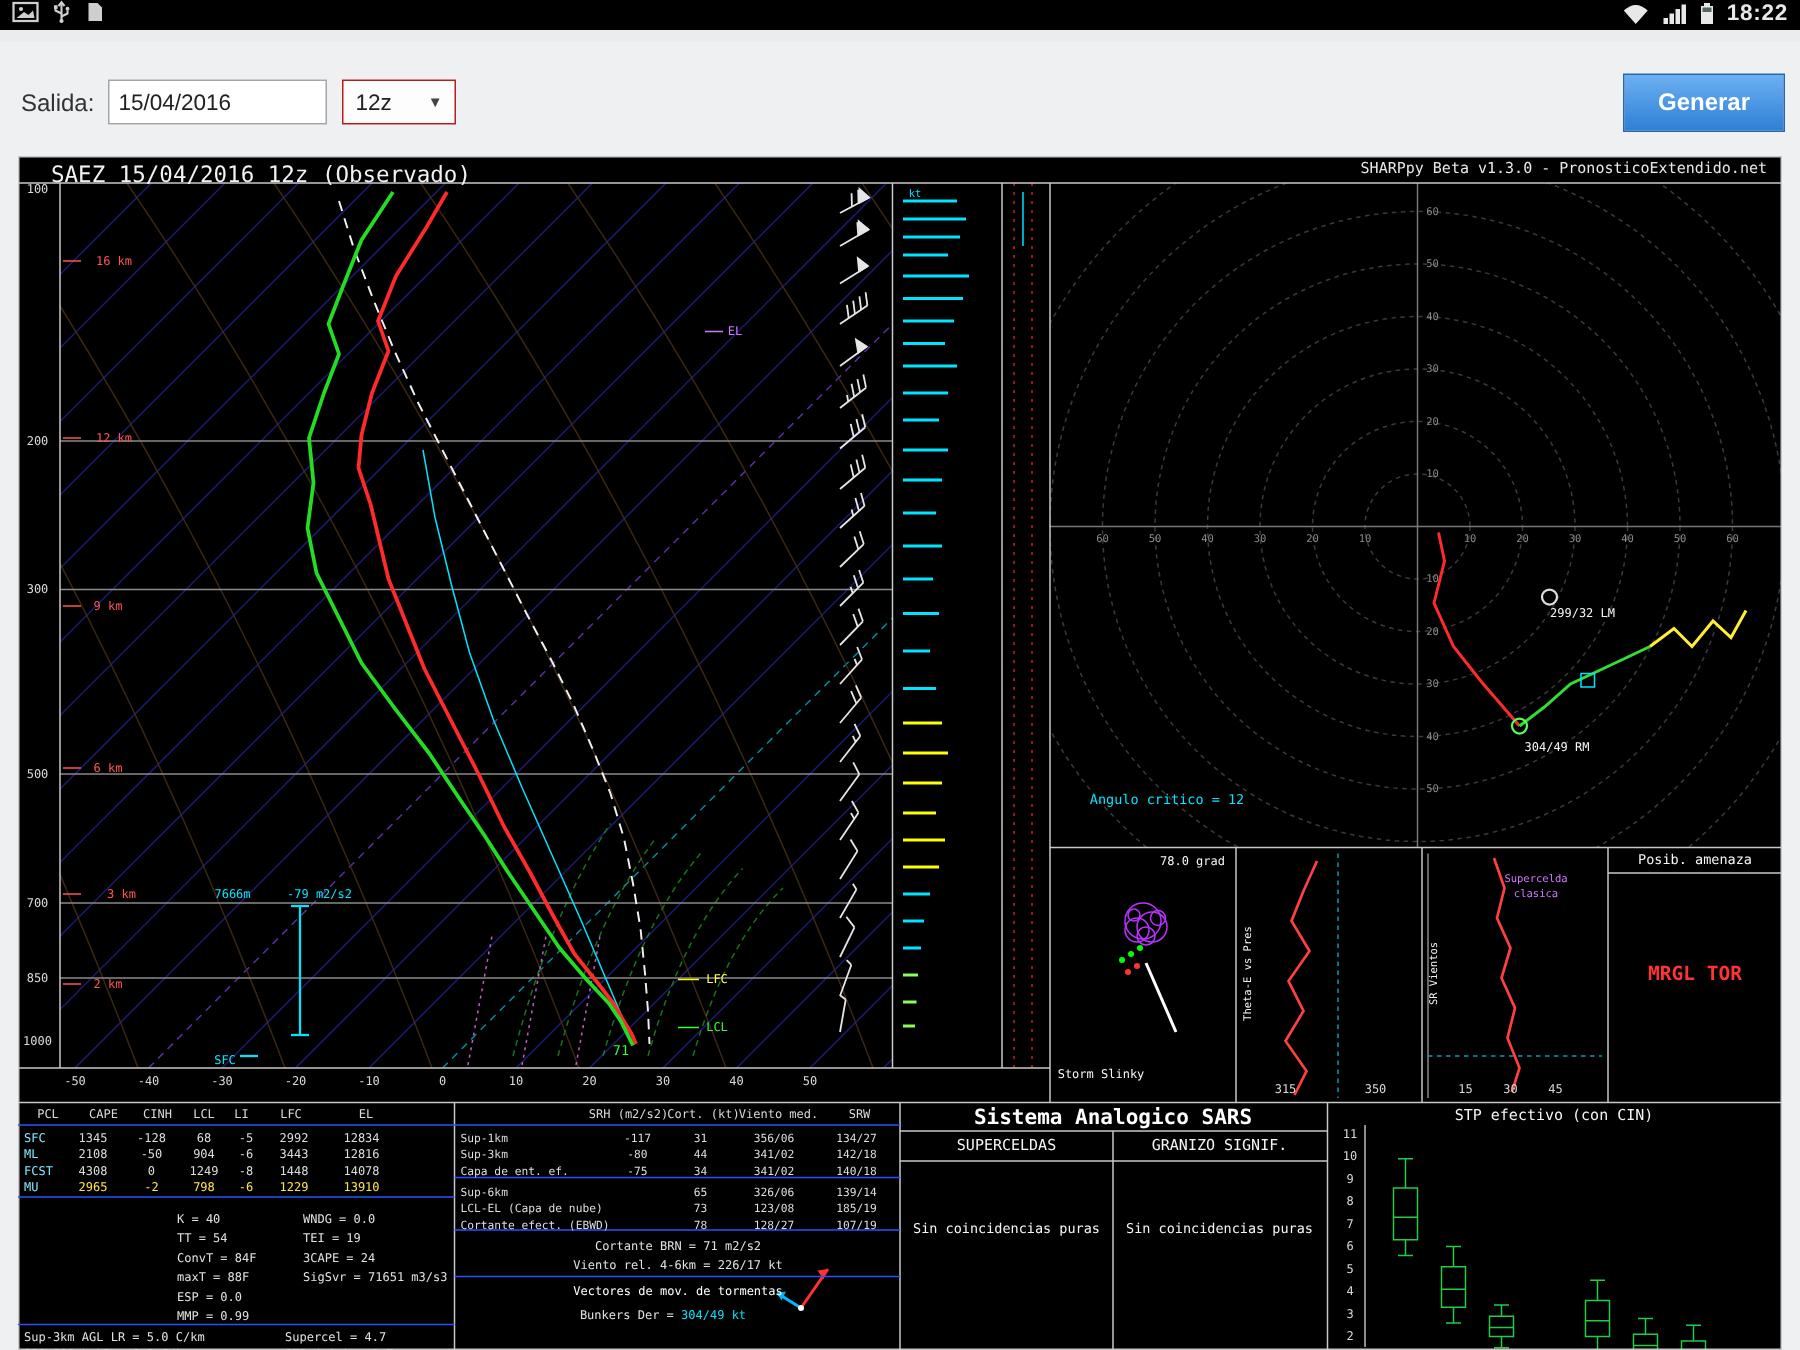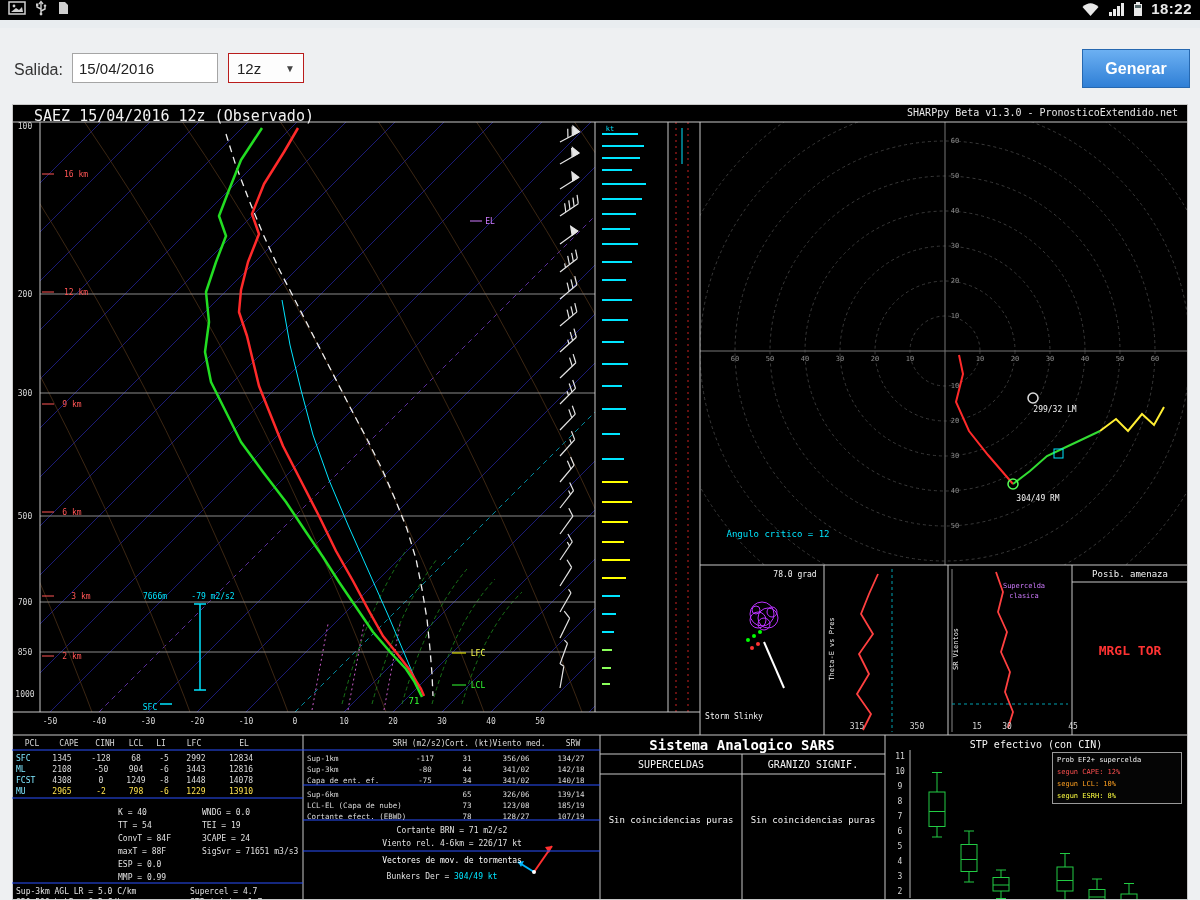--- a/index.html
+++ b/index.html
@@ -515,21 +515,21 @@
         <span class="plbl" style="left: 69px; top: 492px; color: rgb(255, 85, 85);">3 km</span>
         <span class="plbl" style="left: 60px; top: 552px; color: rgb(255, 85, 85);">2 km</span>
       </div>
     <div class="lblgroup">
         <span class="plbl" style="left: 845px; top: 622px;">315</span>
         <span class="plbl" style="left: 905px; top: 622px;">350</span>
       </div>
     <div class="lblgroup">
         <span class="plbl" style="left: 965px; top: 622px;">15</span>
         <span class="plbl" style="left: 995px; top: 622px;">30</span>
-        <span class="plbl" style="left: 1025px; top: 622px; margin-left: 36px;">45</span>
+        <span class="plbl" style="left: 1025px; top: 622px;">45</span>
       </div>
     <div class="lblgroup">
         <span class="plbl" style="left: 888px; top: 652px;">11</span>
         <span class="plbl" style="left: 888px; top: 667px;">10</span>
         <span class="plbl" style="left: 888px; top: 682px;">9</span>
         <span class="plbl" style="left: 888px; top: 697px;">8</span>
         <span class="plbl" style="left: 888px; top: 712px;">7</span>
         <span class="plbl" style="left: 888px; top: 727px;">6</span>
         <span class="plbl" style="left: 888px; top: 742px;">5</span>
         <span class="plbl" style="left: 888px; top: 757px;">4</span>
@@ -706,20 +706,14 @@
       <span>Bunkers Der =</span> <span class="c-cyan">304/49 kt</span>
     </div>
 
     <div class="sars-title" style="left:730px;top:641px">Sistema Analogico SARS</div>
     <span class="anno c-wht" style="left:659px;top:660px;font-size:10px">SUPERCELDAS</span>
     <span class="anno c-wht" style="left:801px;top:660px;font-size:10px">GRANIZO SIGNIF.</span>
     <span class="anno c-wht" style="left:659px;top:716px;font-size:9px">Sin coincidencias puras</span>
     <span class="anno c-wht" style="left:801px;top:716px;font-size:9px">Sin coincidencias puras</span>
 
     <span class="anno c-wht" style="left:1024px;top:640px;font-size:10px">STP efectivo (con CIN)</span>
-    <div class="stp-legend">
-      <div class="c-wht">Prob EF2+ supercelda</div>
-      <div style="color:#ff5050">segun CAPE: 12%</div>
-      <div style="color:#ffa020">segun LCL: 10%</div>
-      <div style="color:#ffff40">segun ESRH: 8%</div>
-    </div>
   </div>
 </div>
 
 </body></html>

